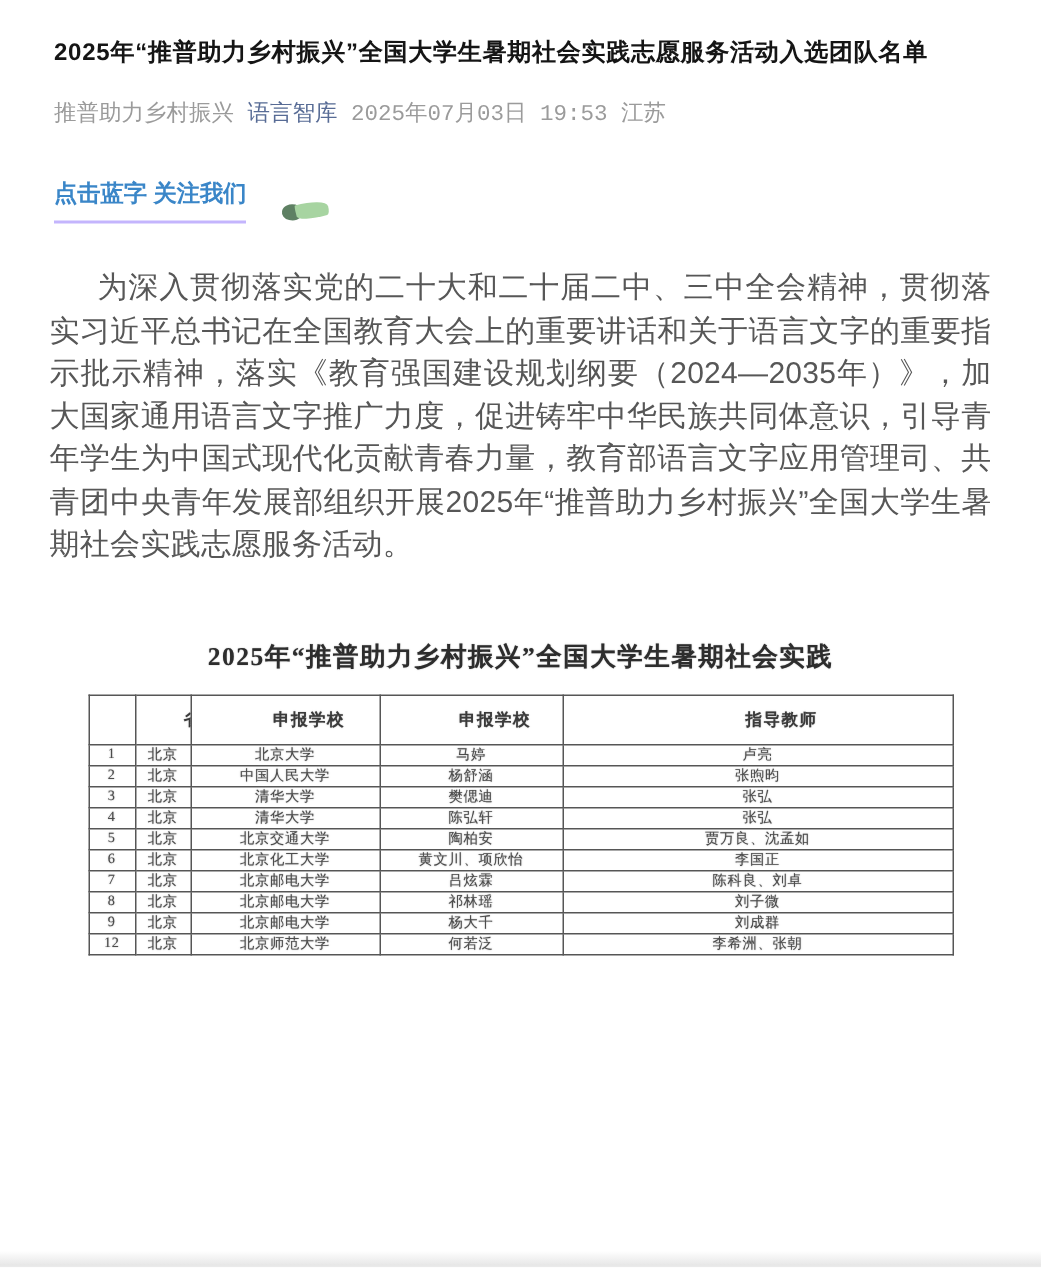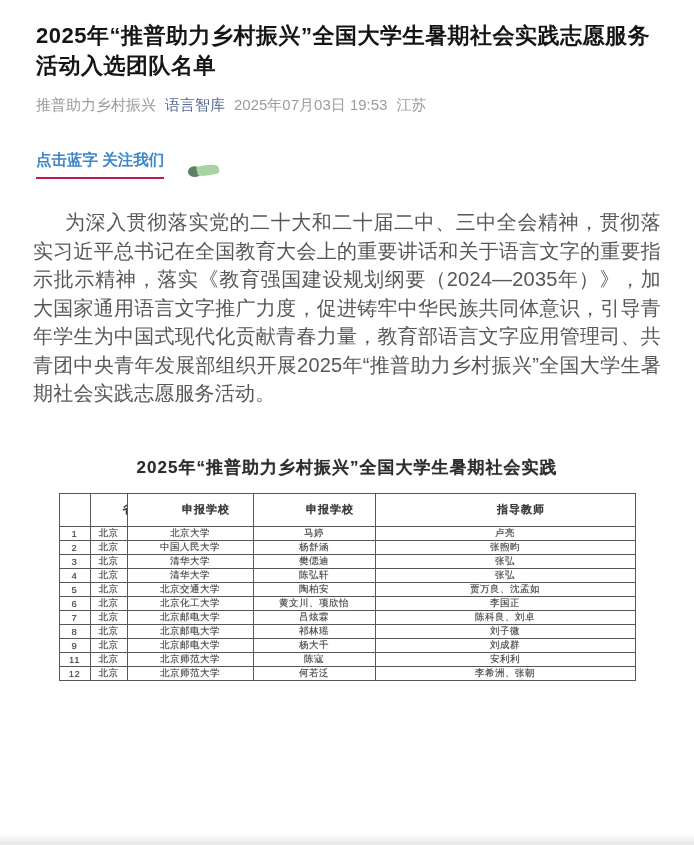--- a/index.html
+++ b/index.html
@@ -8,52 +8,52 @@
   .page {
     position: relative;
     width: 694px;
     height: 845px;
     margin: 0 auto;
     background: #ffffff;
     overflow: hidden;
   }
   .article-title {
     margin: 21px 36px 0 36px;
-    font-size: 22px;
+    font-size: 16px;
     line-height: 30px;
     font-weight: 700;
     color: #151515;
     letter-spacing: 0.5px;
   }
   .meta {
     margin: 15px 36px 0 36px;
     font-size: 15px;
     color: #9b9b9b;
   }
-  .meta > * { margin-right: 9px; }
+  .meta > * { margin-right: 9px; font-family: Liberation Mono, monospace; }
   .account-link {
     color: #576b95;
     text-decoration: none;
     font-weight: 500;
     cursor: pointer;
     margin-top: 40px;
   }
   .banner {
     margin: 35px 36px 0 36px;
     display: flex;
     align-items: flex-end;
   }
   .banner-text {
     display: inline-block;
     color: #3a86c8;
     font-weight: 700;
     font-size: 15.5px;
     line-height: 20px;
     padding-bottom: 7px;
-    border-bottom: 2px solid #be185d;
+    border-bottom: 2px solid #c4b5fd;
   }
   .leaves {
     position: relative;
     width: 36px;
     height: 20px;
     margin-left: 22px;
     display: inline-block;
   }
   .leaf-dark {
     position: absolute;
@@ -81,21 +81,21 @@
     font-size: 20px;
     line-height: 28.5px;
     color: #575757;
     text-indent: 1.6em;
     text-align: justify;
     letter-spacing: 0.2px;
     margin-bottom: 13px;
   }
   .scan {
     margin-top: 47px;
-    font-family: Liberation Sans, sans-serif;
+    font-family: Liberation Serif, serif;
   }
   .scan-title {
     text-align: center;
     font-weight: 700;
     font-size: 17px;
     line-height: 25px;
     color: #2d2d2d;
     letter-spacing: 1px;
     text-shadow: 0 0 0.8px rgba(60,60,60,0.55);
   }
@@ -242,27 +242,20 @@
           <td>刘子微</td>
         </tr>
           <tr>
           <td>9</td>
           <td>北京</td>
           <td>北京邮电大学</td>
           <td>杨大千</td>
           <td>刘成群</td>
         </tr>
           <tr>
-          <td>11</td>
-          <td>北京</td>
-          <td>北京师范大学</td>
-          <td>陈寇</td>
-          <td>安利利</td>
-        </tr>
-          <tr>
           <td>12</td>
           <td>北京</td>
           <td>北京师范大学</td>
           <td>何若泛</td>
           <td>李希洲、张朝</td>
         </tr>
         </tbody>
 
     </table>
   </div>

